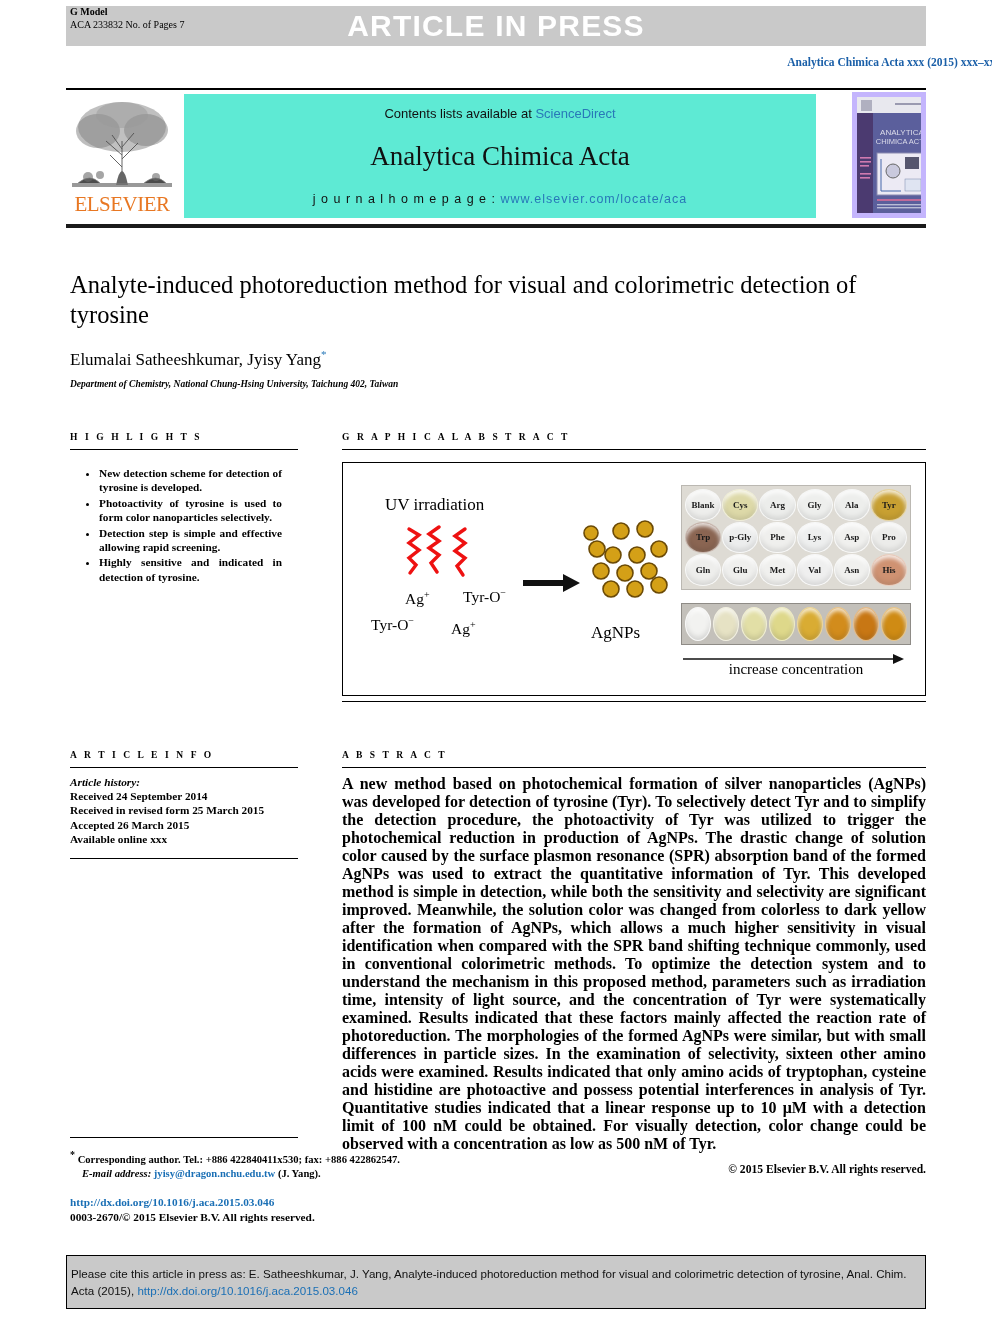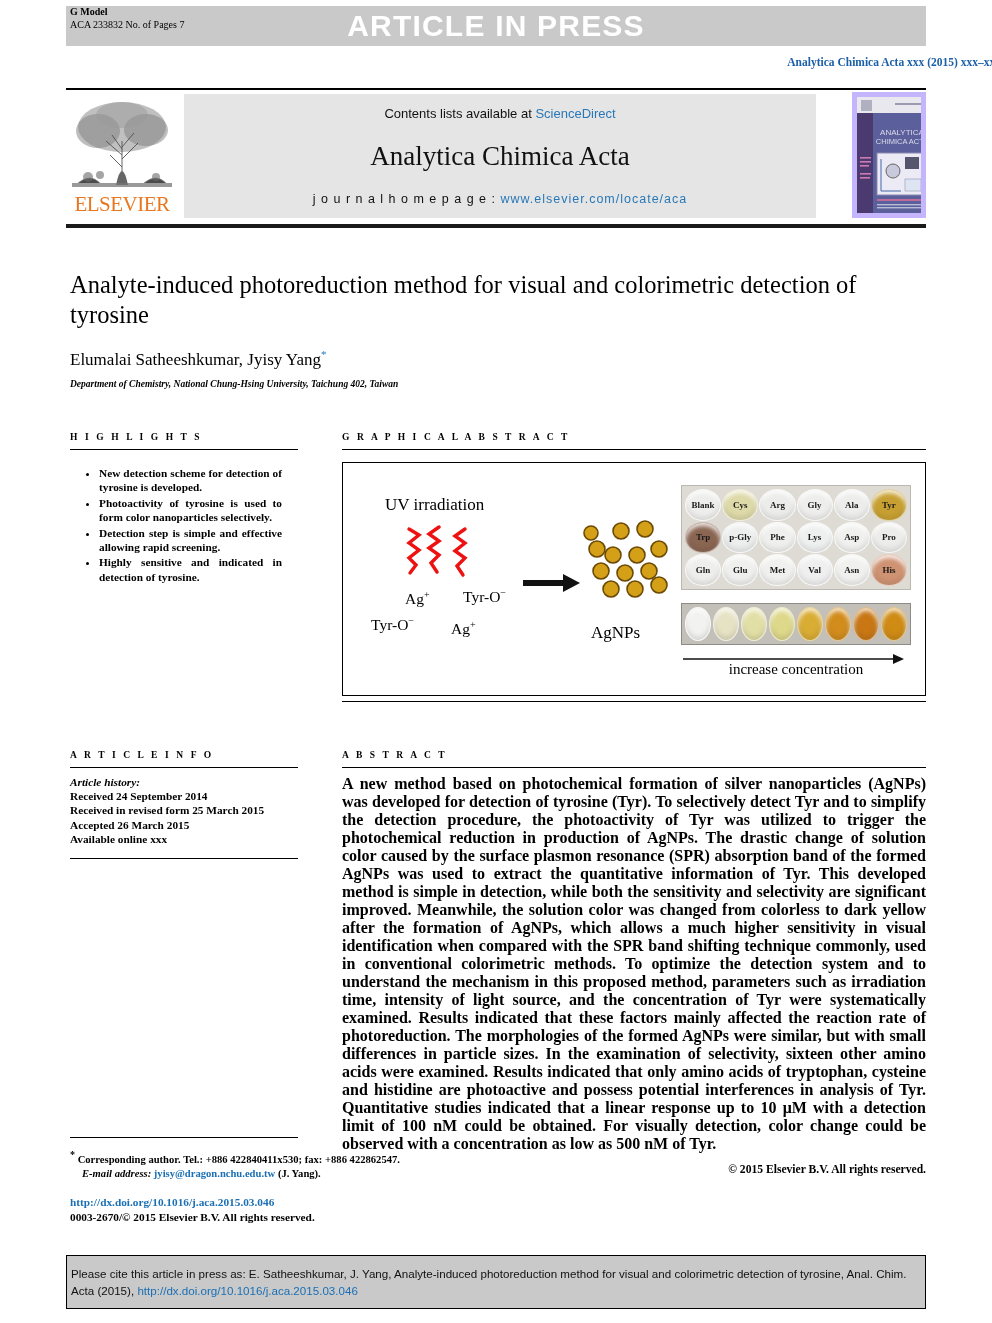--- a/index.html
+++ b/index.html
@@ -78,21 +78,21 @@
     font-size: 21px;
     letter-spacing: -0.5px;
     color: #E87722;
     line-height: 1;
     margin-top: 1px;
   }
   .contents-box {
     position: absolute;
     left: 118px; top: 4px;
     width: 632px; height: 124px;
-    background: #e5e5e5;
+    background: #5eead4;
     display: flex;
     flex-direction: column;
     align-items: center;
     justify-content: space-between;
     padding: 12px 0 12px 0;
     box-sizing: border-box;
   }
   .contents-line {
     font-family: "Liberation Sans", sans-serif;
     font-size: 13px;

